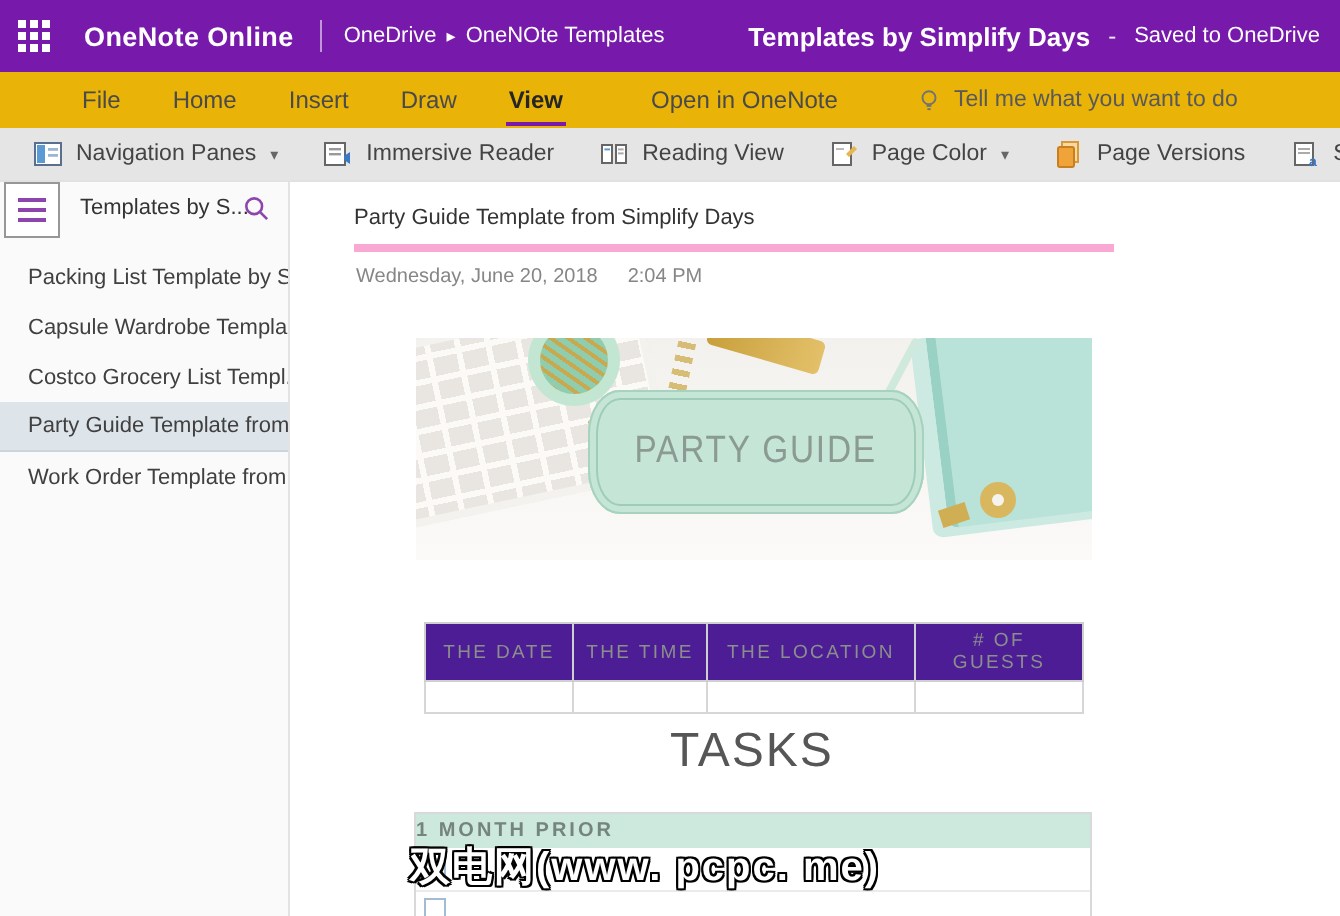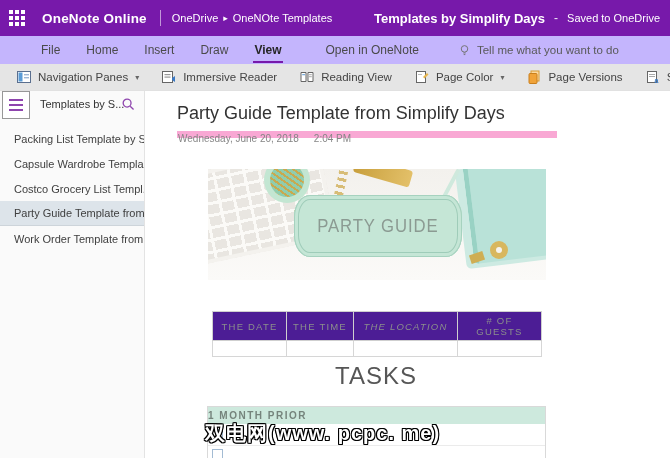--- a/index.html
+++ b/index.html
@@ -15,21 +15,21 @@
   .appname { font-size:13.5px; font-weight:700; margin-left:8px; letter-spacing:.2px; }
   .tb-sep { width:1px; height:16px; background:rgba(255,255,255,.55); margin:0 11px 0 13px; }
   .crumb { font-size:11px; display:flex; align-items:center; gap:5px; cursor:pointer; }
   .crumb-sep { font-size:9px; position:relative; top:0px; }
   .tb-right { margin-left:auto; display:flex; align-items:center; padding-right:10px; }
   .nbtitle { font-size:13px; font-weight:700; }
   .tb-dash { font-size:12px; margin:0 9px; opacity:.9; }
   .saved { font-size:11px; cursor:pointer; }
 
   
-  .menubar { position:absolute; top:36px; left:0; width:670px; height:28px; background:#c4b5fd; display:flex; align-items:center; font-size:12px; color:#4a4a4a; }
+  .menubar { position:absolute; top:36px; left:0; width:670px; height:28px; background:#eab308; display:flex; align-items:center; font-size:12px; color:#4a4a4a; }
   .menutab { padding:0 13px; height:28px; display:flex; align-items:center; cursor:pointer; position:relative; }
   .menutab.active { font-weight:700; color:#262626; }
   .menutab.active::after { content:""; position:absolute; left:12px; right:12px; bottom:1px; height:2px; background:#7719aa; }
   .open-onenote { padding:0 13px; margin-left:18px; cursor:pointer; }
   .tellme { display:flex; align-items:center; gap:6px; margin-left:26px; color:#595959; font-size:11.5px; cursor:text; }
 
   
   .ribbon { position:absolute; top:64px; left:0; width:670px; height:27px; background:#e5e5e5; border-bottom:1px solid #e1e1e1; display:flex; align-items:flex-end; font-size:11.5px; color:#444; padding-left:8px; }
   .rbtn { display:flex; align-items:center; gap:6px; padding:0 8px; height:26px; cursor:pointer; white-space:nowrap; }
   .rdiv { width:1px; height:18px; background:#d8d8d8; margin:0 3px; }
@@ -42,21 +42,21 @@
   .hamburger { position:absolute; left:2px; top:0px; width:28px; height:28px; background:#fff; border:1px solid #979797; display:flex; flex-direction:column; align-items:center; justify-content:center; gap:3px; cursor:pointer; }
   .hamburger span { width:14px; height:2px; background:#8e44ad; display:block; }
   .sb-title { position:absolute; left:40px; top:7px; font-size:11px; color:#333; }
   .sb-search { position:absolute; right:8px; top:6px; cursor:pointer; }
   .sb-list { margin-top:0px; }
   .sb-item { height:25px; display:flex; align-items:center; padding-left:14px; font-size:11px; color:#404040; cursor:pointer; white-space:nowrap; overflow:hidden; }
   .sb-item.selected { background:#dde4ea; border-bottom:1px solid #cdd4da; }
 
   
   .main { position:absolute; top:91px; left:145px; width:525px; height:367px; background:#fff; overflow:hidden; }
-  .pg-title { position:absolute; left:32px; top:12px; width:380px; font-size:18px; color:#333; border-bottom:7px solid #f9a8d4; padding-bottom:7px; font-weight:400; }
+  .pg-title { position:absolute; left:32px; top:12px; width:380px; font-size:11px; color:#333; border-bottom:4px solid #f9a8d4; padding-bottom:7px; font-weight:400; }
   .pg-date { position:absolute; left:33px; top:42px; font-size:10px; color:#868686; display:flex; gap:15px; }
 
   
   .hero { position:absolute; left:63px; top:78px; width:338px; height:111px; background:linear-gradient(180deg,#f3f1ed 0%,#f8f6f3 55%,#fbfaf8 100%); overflow:hidden; }
   .kb { position:absolute; left:-30px; top:-8px; width:152px; height:92px; transform:rotate(-12deg); background-color:#e9e6e1; border-radius:5px; box-shadow:0 0 0 4px #f4f2ee inset;
         background-image:repeating-linear-gradient(0deg, transparent 0 9px, #fbfaf7 9px 12px), repeating-linear-gradient(90deg, transparent 0 12px, #fbfaf7 12px 15px); }
   .bowl { position:absolute; left:56px; top:-12px; width:46px; height:46px; border-radius:50%; background:#c3e6d2; }
   .bowl-in { position:absolute; left:6px; top:6px; width:34px; height:34px; border-radius:50%; background:#8fcdae;
         background-image:repeating-linear-gradient(35deg, #c9a94f 0 2px, transparent 2px 5px); }
   .clip1,.clip2 { position:absolute; width:26px; height:2px; background:#d5b566; border-radius:2px; }
@@ -252,21 +252,21 @@
       <div class="badge">
         <span>PARTY GUIDE</span>
       </div>
     </div>
 
     <table class="dtable">
       <tbody>
           <tr>
         <th style="width:74px;">THE DATE</th>
         <th style="width:67px;">THE TIME</th>
-        <th style="width:104px;font-style:italic;">THE LOCATION</th>
+        <th style="width:104px;">THE LOCATION</th>
         <th style="width:84px;"># OF GUESTS</th>
       </tr>
       <tr>
         <td></td>
         <td></td>
         <td></td>
         <td></td>
       </tr>
     </tbody>
       </table>

